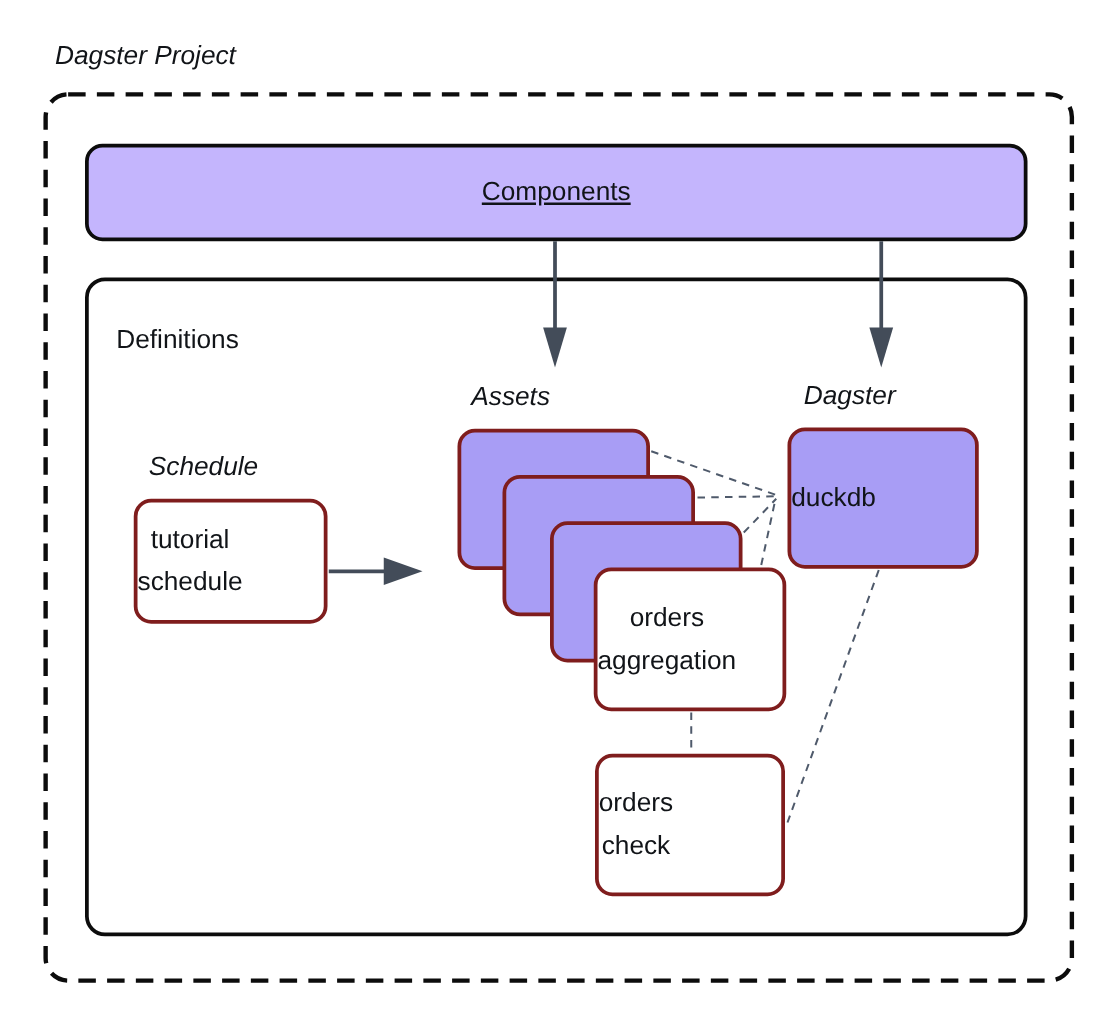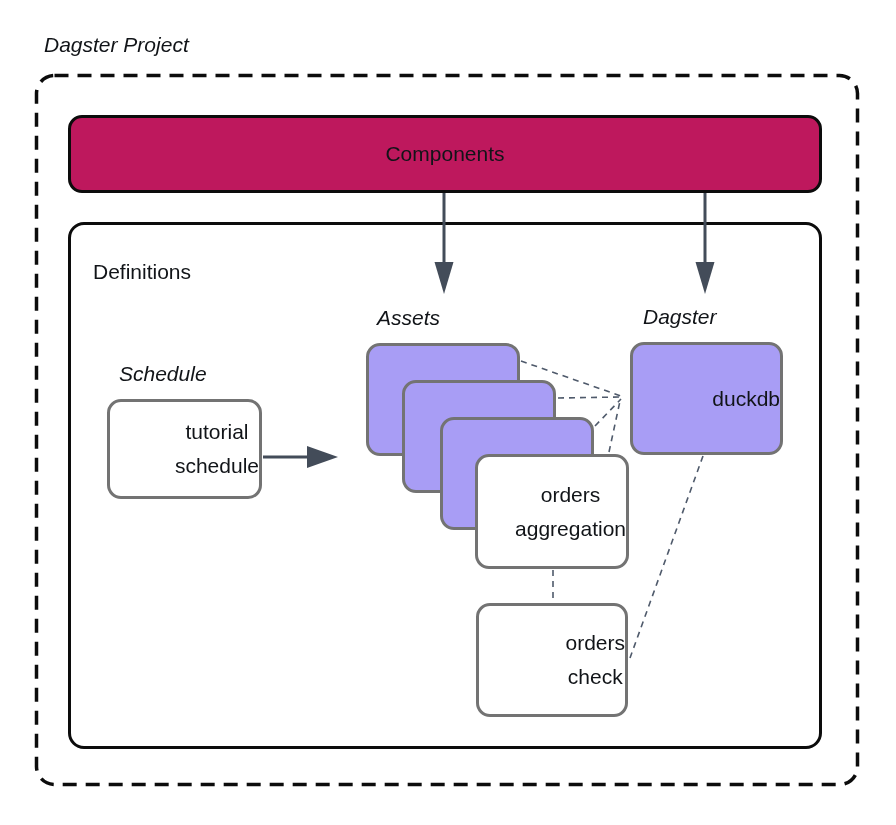--- a/index.html
+++ b/index.html
@@ -5,30 +5,30 @@
   html,body{margin:0;padding:0;background:#ffffff;}
   .canvas{
     position:relative;width:896px;height:825px;background:#ffffff;
     font-family:"Liberation Sans",sans-serif;color:#111418;overflow:hidden;
   }
   .lbl{position:absolute;font-size:21px;white-space:nowrap;}
   .italic{font-style:italic;}
   .two-line{line-height:35px;white-space:normal;}
   .bar{
     position:absolute;left:68px;top:115px;width:754px;height:78px;
-    box-sizing:border-box;background:#be185d;border:3px solid #0c0c0c;border-radius:14px;
-    display:flex;align-items:center;justify-content:center;font-size:21px;
+    box-sizing:border-box;background:#c4b5fd;border:3px solid #0c0c0c;border-radius:14px;
+    display:flex;align-items:center;justify-content:center;font-size:21px;text-decoration:underline;
   }
   .defs-box{
     position:absolute;left:68px;top:222px;width:754px;height:527px;
     box-sizing:border-box;background:#ffffff;border:3px solid #0c0c0c;border-radius:16px;
   }
   .node{
-    position:absolute;box-sizing:border-box;border:3px solid #737373;border-radius:14px;
-    display:flex;align-items:center;justify-content:flex-end;text-align:center;
+    position:absolute;box-sizing:border-box;border:3px solid #7f1d1d;border-radius:14px;
+    display:flex;align-items:center;justify-content:flex-start;text-align:center;
     font-size:21px;line-height:34px;background:#ffffff;
   }
   .purple{background:#a89df5;}
   .overlay{position:absolute;left:0;top:0;width:896px;height:825px;pointer-events:none;}
 </style>
 </head>
 <body>
 
 <div class="canvas">
 

